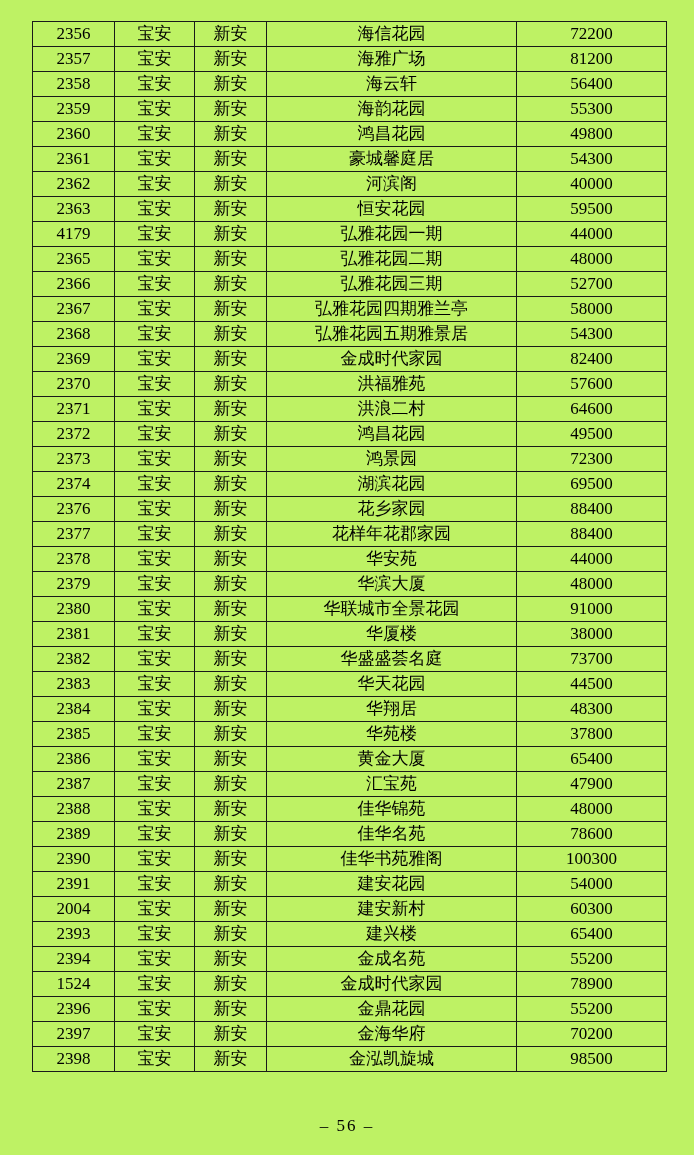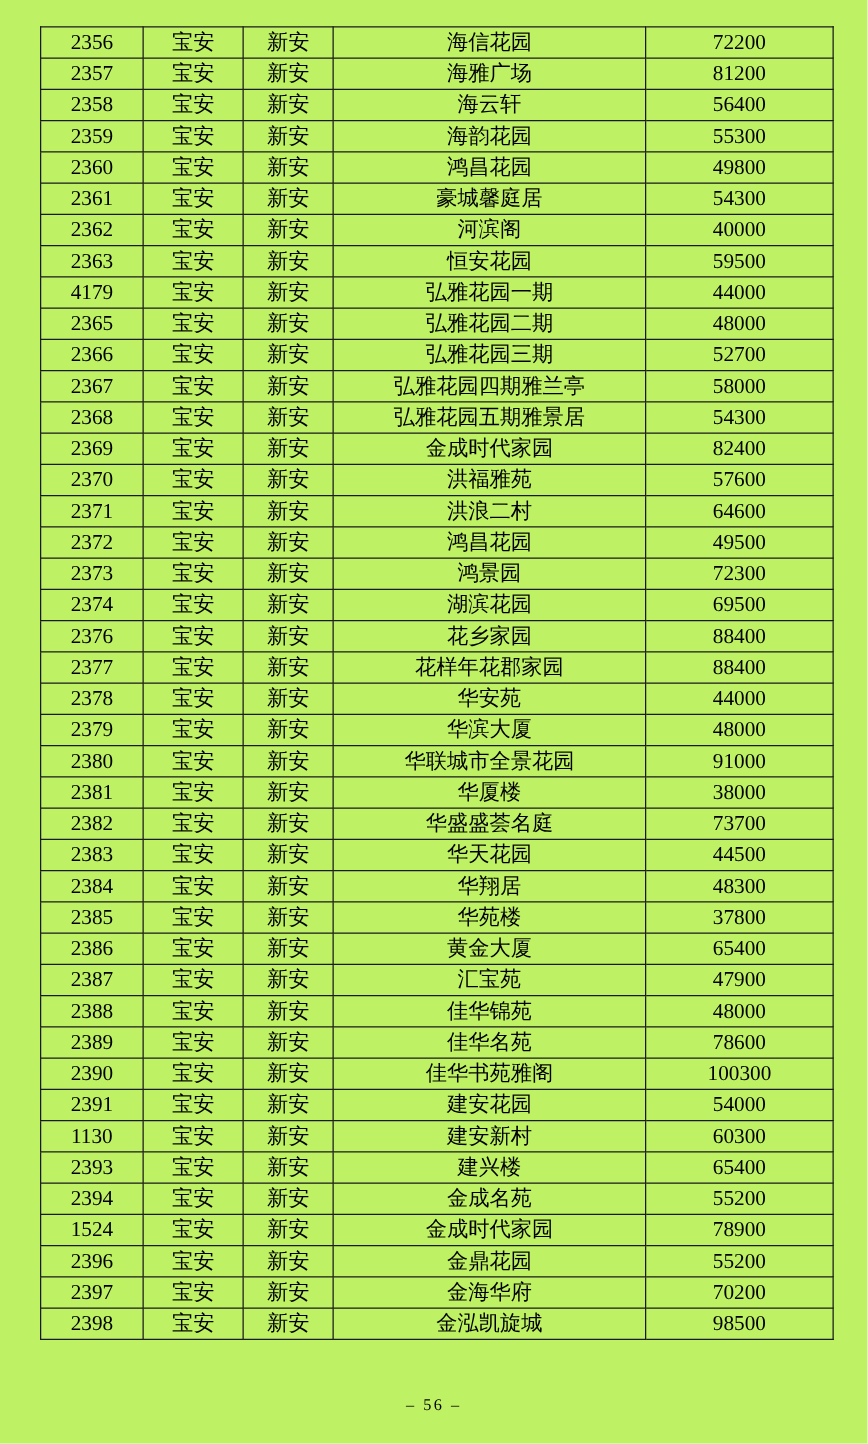--- a/index.html
+++ b/index.html
@@ -34,21 +34,21 @@
     line-height: 24px;
     white-space: nowrap;
     overflow: hidden;
   }
   .footer {
     position: absolute;
     left: 0;
     top: 1116px;
     width: 100%;
     text-align: center;
-    font-size: 13px;
+    font-size: 17px;
     letter-spacing: 2px;
   }
 </style>
 </head>
 <body>
 
 <div class="page">
   <table class="price-table">
     <colgroup>
       <col style="width:82px">
@@ -297,21 +297,21 @@
           <td>100300</td>
         </tr>
         <tr>
           <td>2391</td>
           <td>宝安</td>
           <td>新安</td>
           <td>建安花园</td>
           <td>54000</td>
         </tr>
         <tr>
-          <td>1130</td>
+          <td>2004</td>
           <td>宝安</td>
           <td>新安</td>
           <td>建安新村</td>
           <td>60300</td>
         </tr>
         <tr>
           <td>2393</td>
           <td>宝安</td>
           <td>新安</td>
           <td>建兴楼</td>

